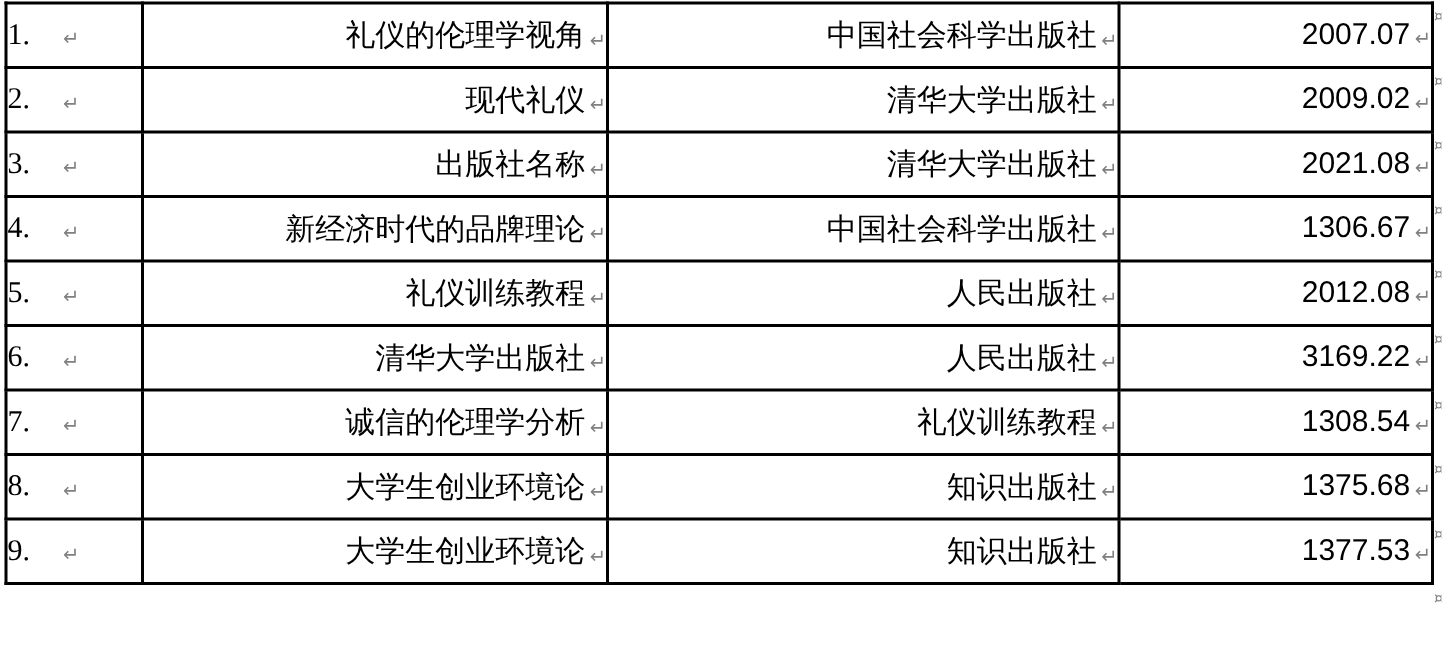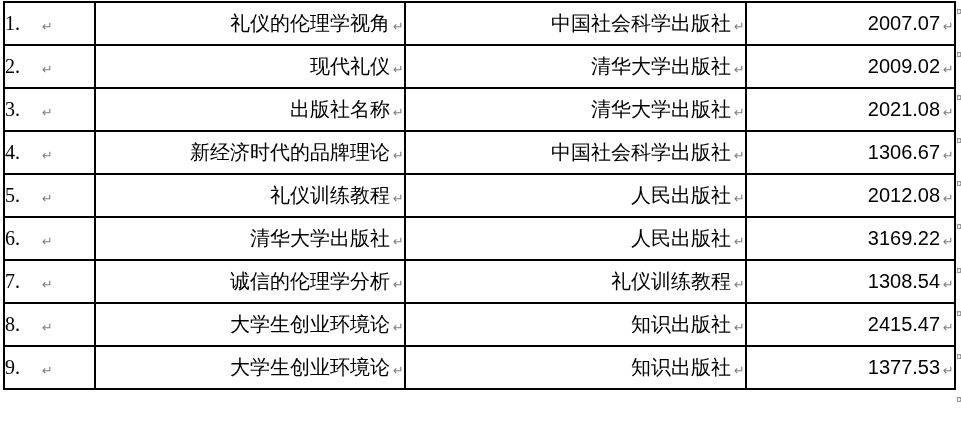--- a/index.html
+++ b/index.html
@@ -85,21 +85,21 @@
       <tr class="row">
         <td class="cell-no"><span>7.</span><span class="pmark">↵</span></td>
         <td class="cell-title"><span>诚信的伦理学分析</span><span class="pmark">↵</span></td>
         <td class="cell-publisher"><span>礼仪训练教程</span><span class="pmark">↵</span></td>
         <td class="cell-date"><span>1308.54</span><span class="pmark">↵</span></td>
       </tr>
       <tr class="row">
         <td class="cell-no"><span>8.</span><span class="pmark">↵</span></td>
         <td class="cell-title"><span>大学生创业环境论</span><span class="pmark">↵</span></td>
         <td class="cell-publisher"><span>知识出版社</span><span class="pmark">↵</span></td>
-        <td class="cell-date"><span>2415.47</span><span class="pmark">↵</span></td>
+        <td class="cell-date"><span>1375.68</span><span class="pmark">↵</span></td>
       </tr>
       <tr class="row">
         <td class="cell-no"><span>9.</span><span class="pmark">↵</span></td>
         <td class="cell-title"><span>大学生创业环境论</span><span class="pmark">↵</span></td>
         <td class="cell-publisher"><span>知识出版社</span><span class="pmark">↵</span></td>
         <td class="cell-date"><span>1377.53</span><span class="pmark">↵</span></td>
       </tr>
     </tbody>
 </table>
 

